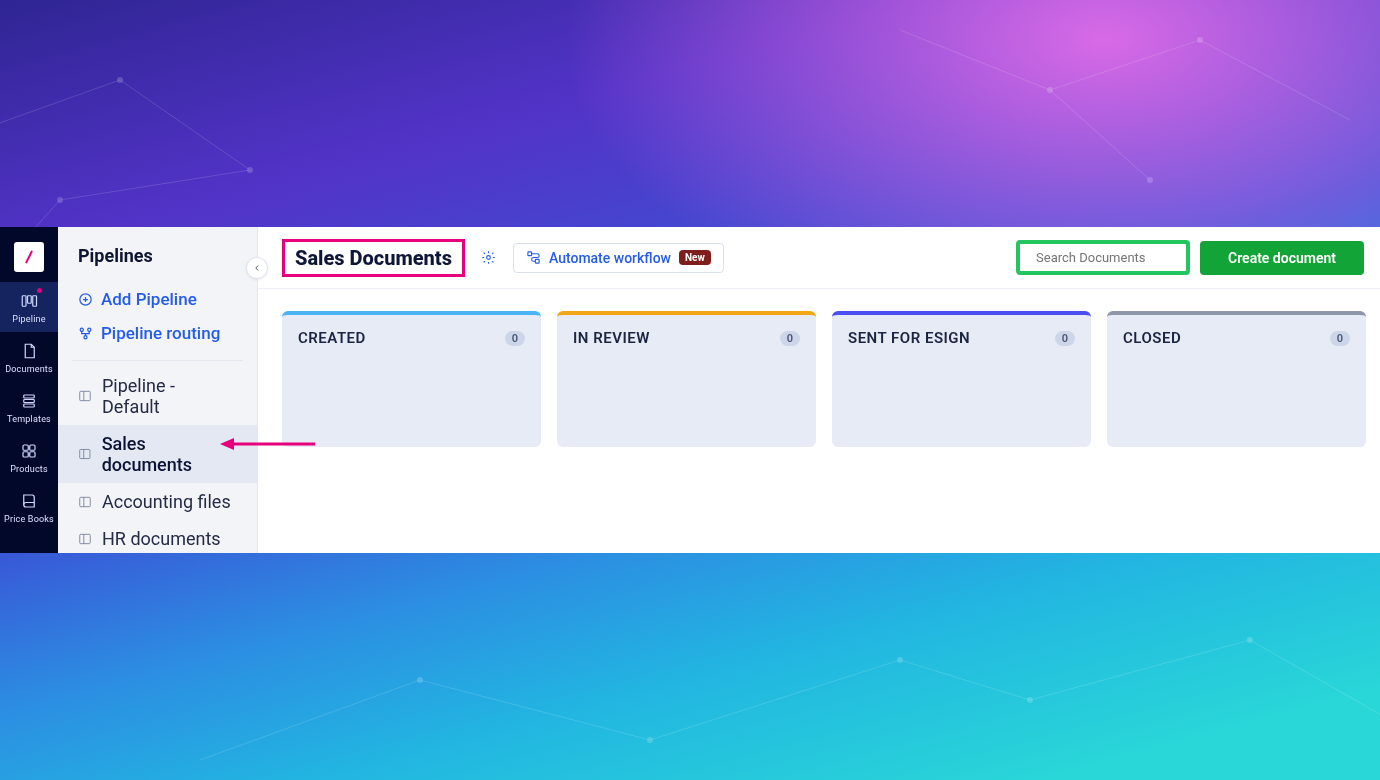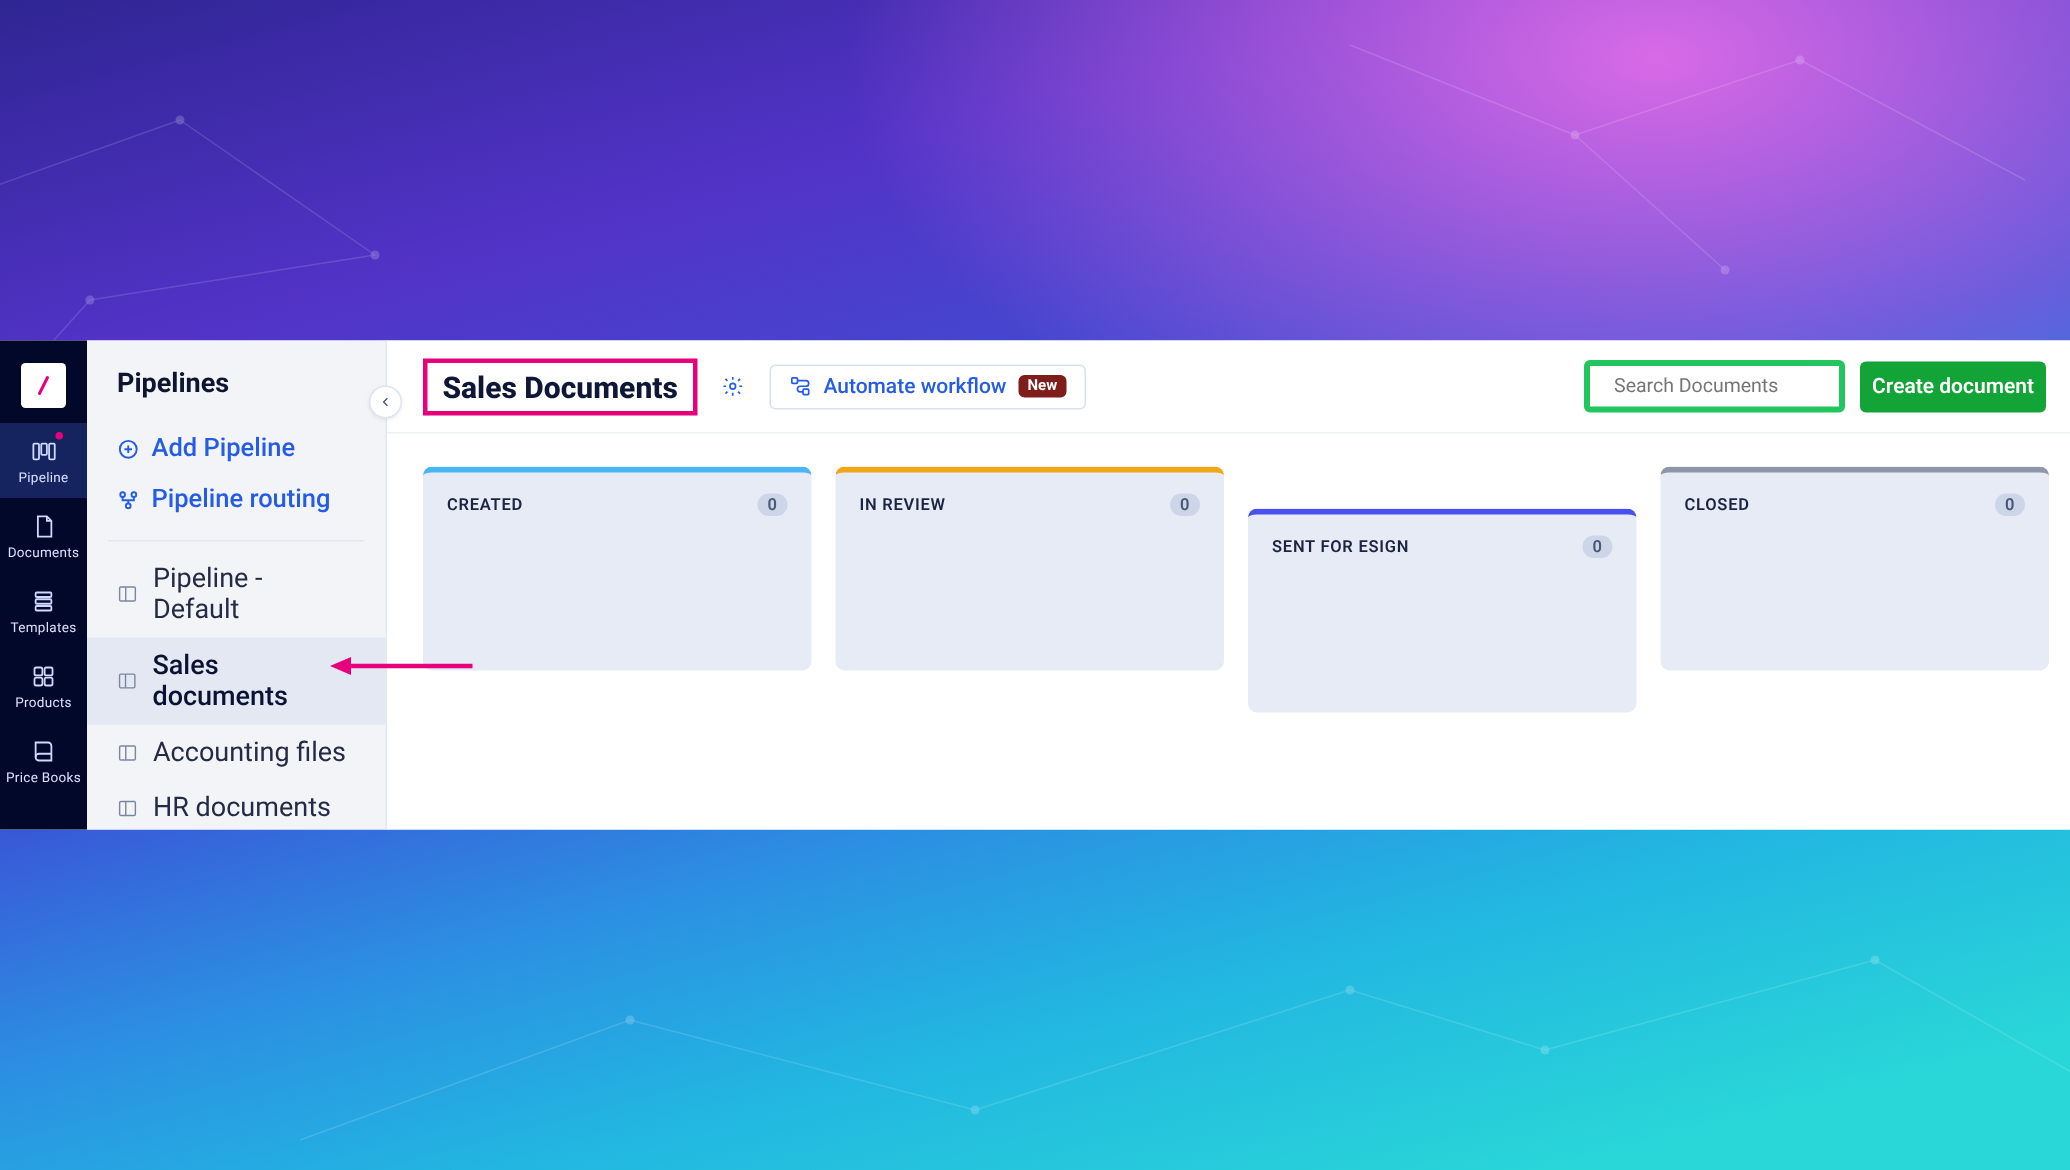--- a/index.html
+++ b/index.html
@@ -131,43 +131,43 @@
   .toolbar .spacer{flex:1;}
   .search {
     display:flex;align-items:center;gap:6px;
     border:4px solid #22c55e;border-radius:4px;
     padding:6px 10px;width:174px;
   }
   .search svg{width:13px;height:13px;stroke:#3a4360;fill:none;stroke-width:2;}
   .search input{border:none;outline:none;font-size:13px;color:#3a4360;flex:1;background:transparent;}
   .create-btn{
     background:#13a438;color:#fff;font-size:14px;font-weight:600;
-    border:none;border-radius:4px;padding:9px 8px;cursor:pointer;
+    border:none;border-radius:4px;padding:9px 28px;cursor:pointer;
   }
 
   .board {
     flex:1;display:flex;gap:16px;
     padding:22px 0 22px 24px;
     overflow:hidden;
   }
   .col {
     flex:0 0 259px;
     height:136px;
     border-radius:6px;
     background:#e6ebf5;
     border-top:4px solid transparent;
     padding:14px 16px;
     position:relative;
   }
   .col.c0{border-top-color:#4ab5f4;}
   .col.c1{border-top-color:#f2a516;}
-  .col.c2{border-top-color:#4a4ff0;margin-top:28px;}
+  .col.c2{border-top-color:#4a4ff0;}
   .col.c3{border-top-color:#8e97a8;}
   .col-head{display:flex;align-items:center;justify-content:space-between;}
-  .col-title{font-size:11px;font-weight:600;letter-spacing:0.5px;color:#1b2440;}
+  .col-title{font-size:15px;font-weight:600;letter-spacing:0.5px;color:#1b2440;}
   .col-count{
     background:#cdd6e8;color:#4a5775;font-size:11px;font-weight:600;
     border-radius:10px;padding:1px 7px;min-width:18px;text-align:center;
   }
 
   
   .arrow {
     position:absolute;
     left:220px; top:434px;
     pointer-events:none;

